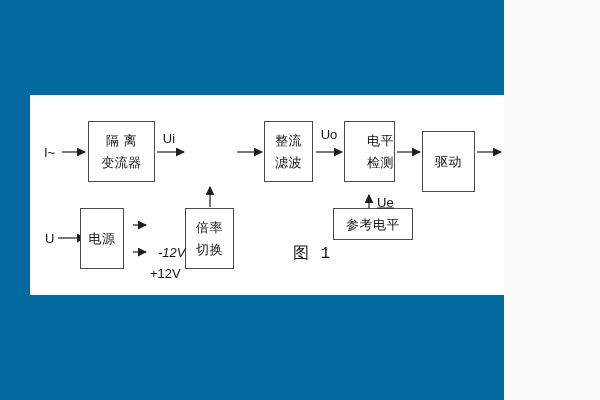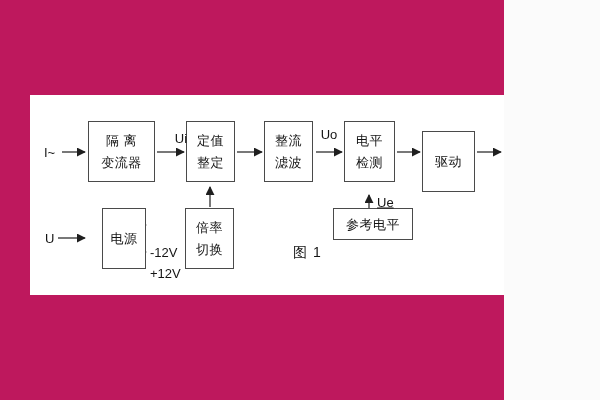--- a/index.html
+++ b/index.html
@@ -1,21 +1,21 @@
 <!DOCTYPE html>
 <html><head>
 <meta charset="utf-8">
 <style>
   html, body { margin: 0; padding: 0; }
   body { background: #fbfbfb; }
   .stage {
     position: relative;
     width: 504px;
     height: 400px;
-    background: #be185d;
+    background: #0369a1;
     overflow: hidden;
     font-family: "Liberation Sans", "DejaVu Sans", sans-serif;
     color: #141414;
   }
   .panel {
     position: absolute;
     left: 30px; top: 95px;
     width: 542px; height: 200px;
     background: #ffffff;
   }
@@ -41,41 +41,42 @@
   .lbl {
     position: absolute;
     font-size: 13px;
     white-space: pre;
     transform: translateY(-50%);
     line-height: 1;
   }
   .lbl.center { transform: translate(-50%, -50%); }
   .caption {
     position: absolute;
-    font-size: 14px;
+    font-size: 16px;
     letter-spacing: 1px;
     transform: translateY(-50%);
+    font-family: Liberation Mono, monospace;
   }
   
   .b-isolation { left: 88px;  top: 121px; width: 67px; height: 61px; }
   .b-setpoint  { left: 186px; top: 121px; width: 49px; height: 61px; }
   .b-rectifier { left: 264px; top: 121px; width: 49px; height: 61px; }
-  .b-level     { left: 344px; top: 121px; width: 51px; height: 61px; }
+  .b-level     { left: 344px; top: 121px; width: 51px; height: 61px; align-items: flex-end; }
   .b-driver    { left: 422px; top: 121px; width: 53px; height: 61px; margin-top: 10px; }
   .b-relay     { left: 503px; top: 121px; width: 64px; height: 61px; }
-  .b-power     { left: 102px;  top: 208px; width: 44px; height: 61px; }
+  .b-power     { left: 80px;  top: 208px; width: 44px; height: 61px; }
   .b-ratio     { left: 185px; top: 208px; width: 49px; height: 61px; }
   .b-reference { left: 333px; top: 208px; width: 80px; height: 32px; }
   
   .l-i   { left: 44px;  top: 152px; }
-  .l-ui  { left: 181px; top: 138px; }
+  .l-ui  { left: 169px; top: 138px; }
   .l-uo  { left: 329px; top: 134px; }
   .l-u   { left: 45px;  top: 238px; }
   .l-p12 { left: 150px; top: 225px; margin-top: 48px; }
-  .l-n12 { left: 150px; top: 252px; }
+  .l-n12 { left: 158px; top: 252px; font-style: italic; }
   .l-ue  { left: 377px; top: 202px; text-decoration: underline; }
   .l-cap { left: 293px; top: 253px; }
 </style>
 </head>
 <body>
 
 <div class="stage">
   <div class="panel"></div>
 
   <svg class="wires" viewBox="0 0 600 400" xmlns="http://www.w3.org/2000/svg">
@@ -96,24 +97,20 @@
       <line x1="133" y1="252" x2="146" y2="252" marker-end="url(#arr)"></line>
       <line x1="210" y1="207" x2="210" y2="187" marker-end="url(#arr)"></line>
       <line x1="369" y1="209" x2="369" y2="195" marker-end="url(#arr)"></line>
     </g>
   </svg>
 
   <div class="box b-isolation">
     <span>隔 离</span>
     <span>变流器</span>
   </div>
-  <div class="box b-setpoint">
-    <span>定值</span>
-    <span>整定</span>
-  </div>
   <div class="box b-rectifier">
     <span>整流</span>
     <span>滤波</span>
   </div>
   <div class="box b-level">
     <span>电平</span>
     <span>检测</span>
   </div>
   <div class="box b-driver">
     <span>驱动</span>

